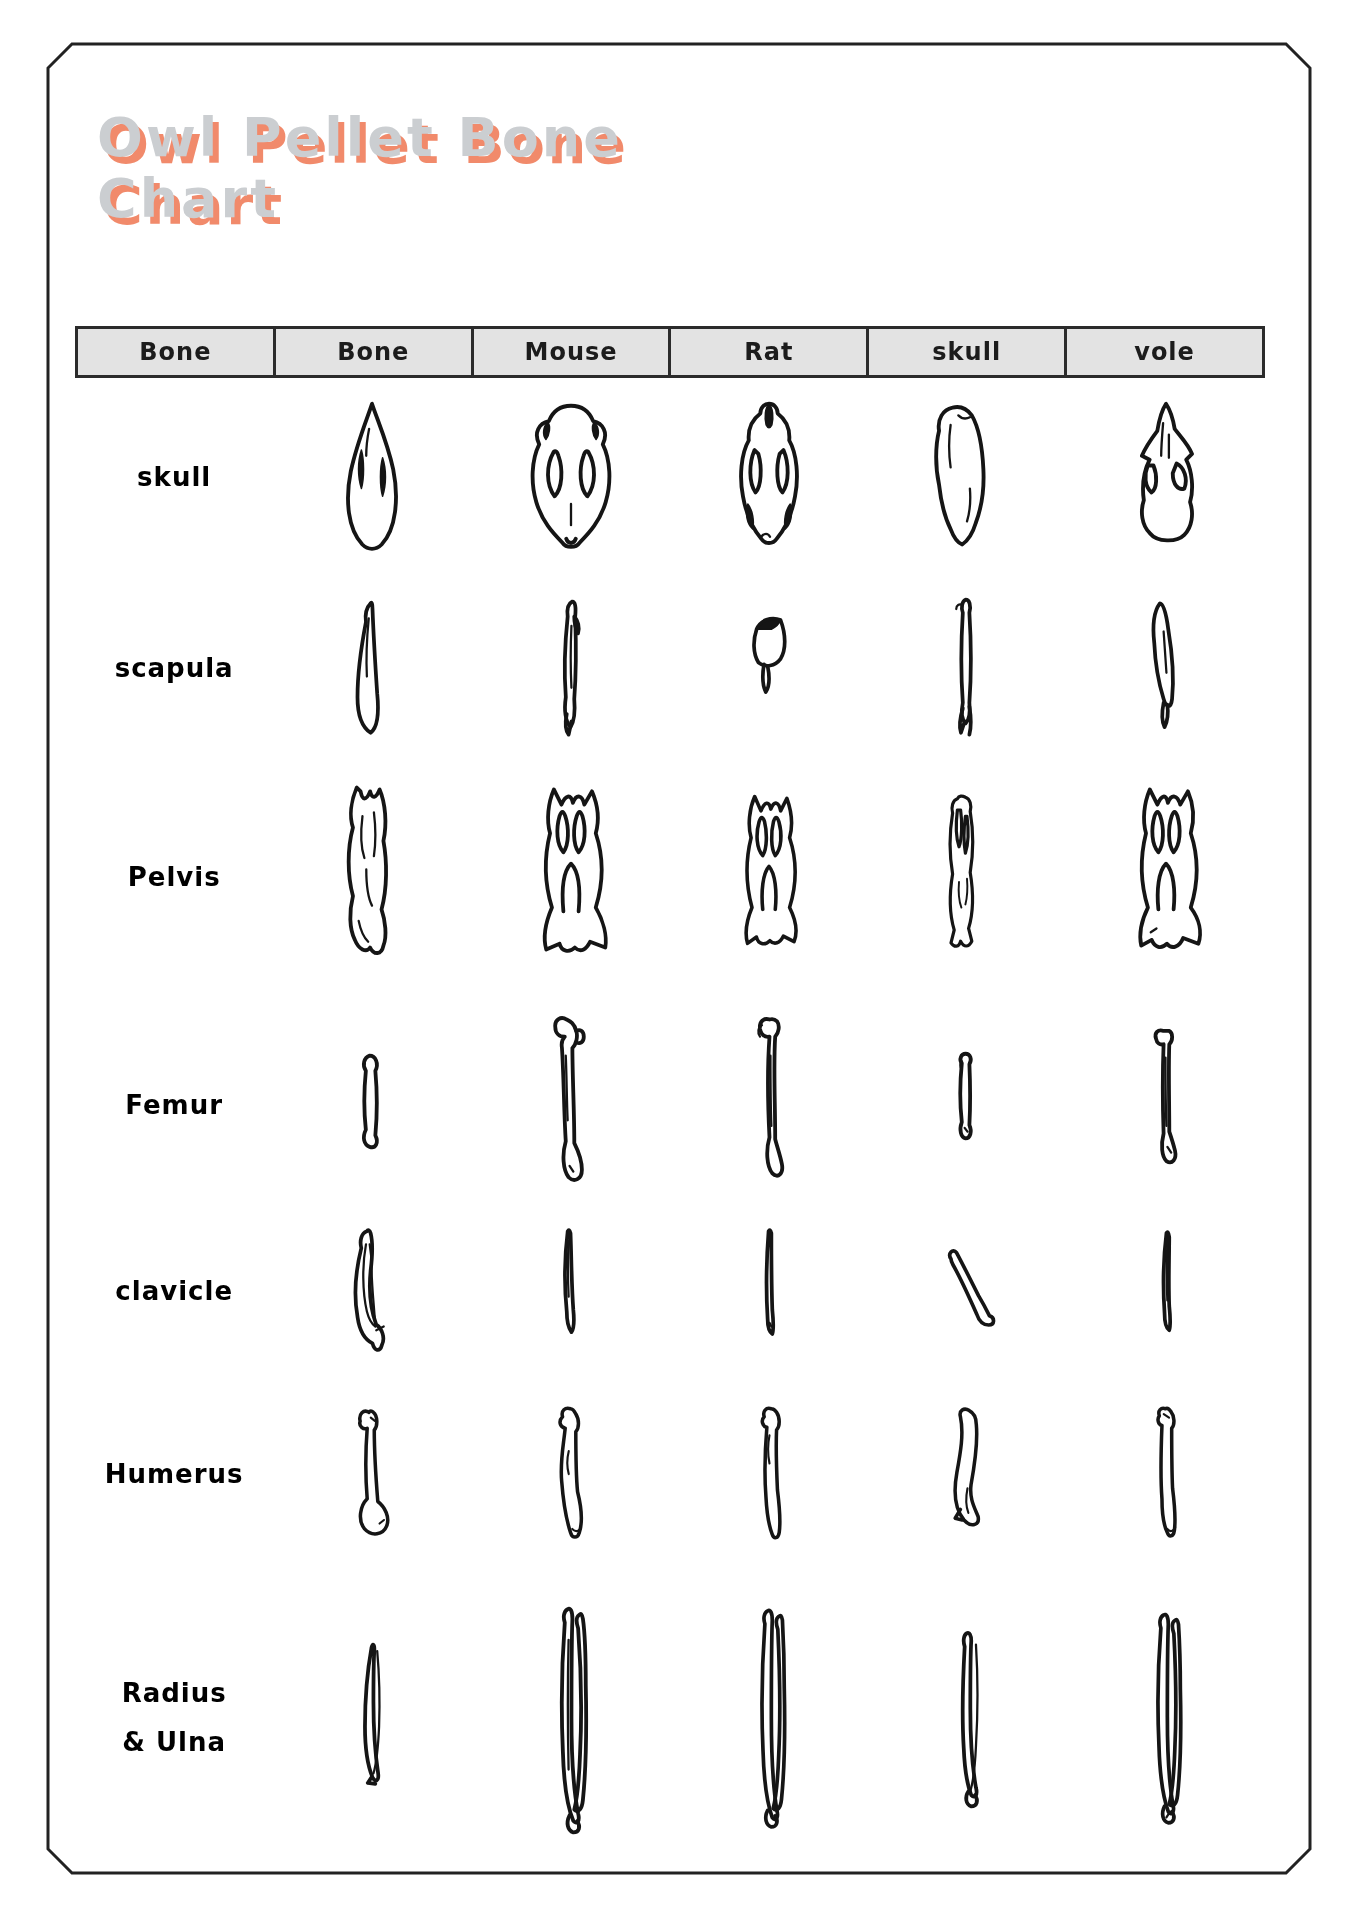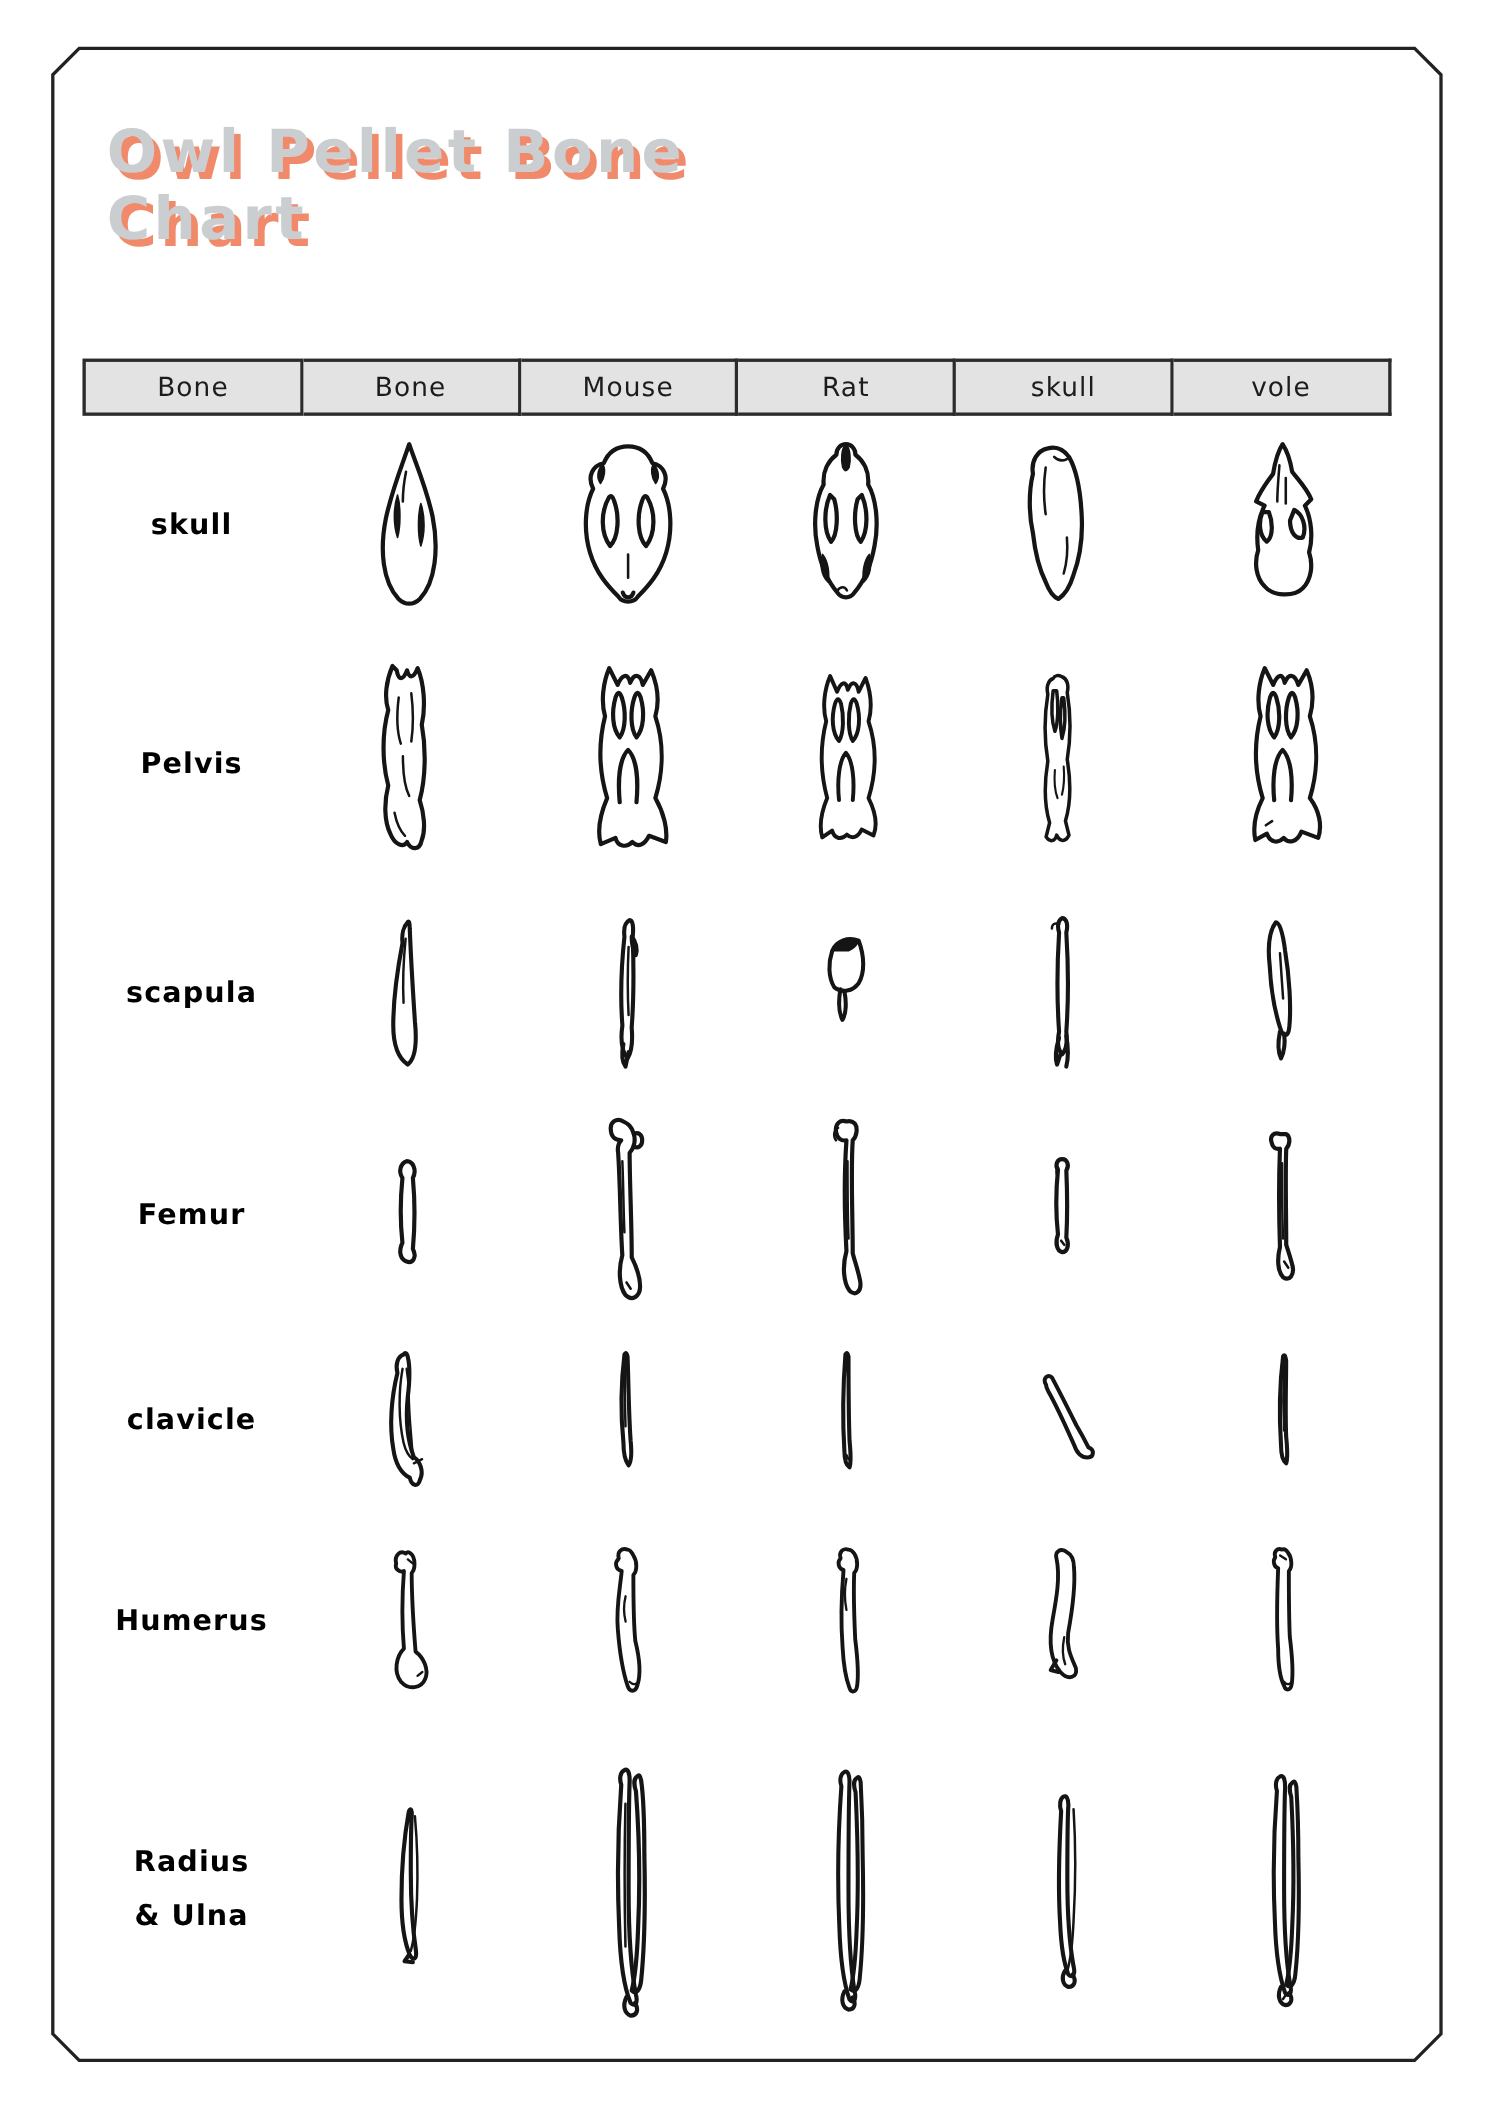--- a/index.html
+++ b/index.html
@@ -12,21 +12,21 @@
          font-size:54px;font-weight:800;letter-spacing:3px;line-height:1.12;
          color:#cbced1;text-shadow:6px 7px 0 #f18a6b;}
   .title .line{display:block;}
 
   
   .bone-table{position:absolute;left:75px;top:326px;width:1190px;}
   .header-row{display:flex;}
   .hcell{flex:1;height:46px;background:#e3e3e3;
          border:3px solid #2b2b2b;border-left:none;
          display:flex;align-items:center;justify-content:center;
-         font-size:24px;font-weight:400;letter-spacing:1px;color:#1c1c1c;}
+         font-size:24px;font-weight:700;letter-spacing:1px;color:#1c1c1c;}
   .hcell:first-child{border-left:3px solid #2b2b2b;}
 
   .row{display:flex;}
   .cell{flex:1;display:flex;align-items:center;justify-content:center;}
   .label-cell{flex-direction:column;font-size:26px;font-weight:600;
               letter-spacing:1px;color:#000000;line-height:1.9;}
   .r-skull{height:200px;} .r-pelvis{height:235px;} .r-scapula{height:182px;}
   .r-femur{height:222px;} .r-clavicle{height:150px;justify-content:center;} .r-humerus{height:215px;}
   .r-radius{height:272px;}
 
@@ -105,20 +105,62 @@
         <svg class="bone" width="106" height="164" viewBox="0 0 110 170">
           <path d="M55,8 C51,14 48,24 46,36 C40,44 34,52 30,62 L38,66 C32,78 30,94 32,108 C28,120 30,134 38,142 C46,152 66,152 74,144 C82,136 84,122 80,110 C84,96 82,78 76,66 L82,60 C78,50 70,42 64,34 C62,22 59,14 55,8 Z"></path>
           <path d="M36,72 C32,82 33,94 40,100 C46,96 46,82 42,72 Z"></path>
           <path d="M66,70 C74,74 78,86 74,96 C68,98 62,92 62,80 Z"></path>
           <path class="thin" d="M52,28 C51,40 50,52 50,62"></path>
           <path class="thin" d="M58,40 C58,50 58,58 58,64"></path>
         </svg>
       </div>
     </div>
 
+    <div class="row r-scapula">
+      <div class="cell label-cell">
+        <span>scapula</span>
+      </div>
+      <div class="cell">
+        <svg class="bone" width="75" height="150" viewBox="0 0 80 160">
+          <path d="M38,10 C34,14 32,22 33,30 C28,56 24,86 24,110 C24,128 29,142 38,148 C46,142 47,126 45,106 C43,76 41,42 40,16 C40,10 39,8 38,10 Z"></path>
+          <path class="thin" d="M36,26 C34,46 33,68 34,88"></path>
+        </svg>
+      </div>
+      <div class="cell">
+        <svg class="bone" width="75" height="150" viewBox="0 0 80 160">
+          <path d="M42,8 C38,10 36,16 37,24 C34,52 33,84 35,110 C33,124 35,136 40,142 C44,136 45,124 44,112 C46,86 46,52 45,24 C46,14 45,8 42,8 Z"></path>
+          <path d="M44,24 C48,28 50,36 48,42 C46,38 44,30 44,24 Z"></path>
+          <path d="M36,128 C34,138 35,146 38,150 L41,136"></path>
+          <path class="thin" d="M41,34 C40,56 40,80 41,100"></path>
+        </svg>
+      </div>
+      <div class="cell">
+        <svg class="bone" width="75" height="120" viewBox="0 0 80 130">
+          <path class="f" d="M26,22 C30,12 42,8 52,12 C50,18 46,20 42,22 C36,22 30,22 26,22 Z"></path>
+          <path d="M26,22 C22,34 22,48 28,58 C36,64 46,62 52,54 C58,44 58,28 52,12 C42,8 30,12 26,22 Z"></path>
+          <path d="M34,60 C32,72 32,82 36,90 C40,84 40,72 38,62"></path>
+        </svg>
+      </div>
+      <div class="cell">
+        <svg class="bone" width="75" height="158" viewBox="0 0 80 160">
+          <path d="M38,6 C34,8 33,14 35,20 C33,52 33,88 35,116 C33,126 34,134 38,138 C42,134 43,126 42,116 C44,88 44,52 42,20 C44,12 42,6 38,6 Z"></path>
+          <path d="M35,122 C32,132 31,142 33,148 L37,136"></path>
+          <path d="M42,120 C44,132 44,142 42,150"></path>
+          <path class="thin" d="M35,12 C31,10 28,12 28,16"></path>
+        </svg>
+      </div>
+      <div class="cell">
+        <svg class="bone" width="75" height="150" viewBox="0 0 80 160">
+          <path d="M34,10 C28,18 26,34 28,52 C29,74 33,96 38,112 C41,122 46,122 47,112 C49,92 47,62 43,38 C41,22 38,10 34,10 Z"></path>
+          <path d="M38,116 C36,126 36,136 39,142 C42,136 43,126 42,118"></path>
+          <path class="thin" d="M38,40 C39,54 40,70 41,84"></path>
+        </svg>
+      </div>
+    </div>
+
     <div class="row r-pelvis">
       <div class="cell label-cell">
         <span>Pelvis</span>
       </div>
       <div class="cell">
         <svg class="bone" width="96" height="200" viewBox="0 0 100 210">
           <path d="M34,10 C28,24 26,40 30,52 C24,74 24,102 30,124 C26,140 26,158 32,170 C36,180 44,184 48,178 C52,186 60,186 62,176 C66,166 64,150 60,138 C66,116 66,88 62,66 C66,48 64,26 58,12 C54,22 50,22 48,14 C44,24 40,24 38,14 Z"></path>
           <path class="thin" d="M40,40 C38,56 38,72 42,84"></path>
           <path class="thin" d="M52,36 C54,52 54,68 52,82"></path>
           <path class="thin" d="M44,96 C44,112 46,126 50,134"></path>
@@ -154,62 +196,20 @@
         <svg class="bone" width="96" height="200" viewBox="0 0 100 210">
           <path d="M33,12 L41,28 C45,18 50,16 52,26 C56,16 62,18 65,28 L73,14 C79,28 80,44 76,58 C84,82 84,110 76,136 C85,148 88,162 84,174 L68,168 C64,178 56,180 51,174 C45,180 38,178 35,170 L24,176 C21,162 25,148 31,136 C23,110 23,82 29,58 C25,44 27,26 33,12 Z"></path>
           <path d="M38,40 C34,54 35,70 42,78 C48,70 48,52 44,40 C42,34 40,34 38,40 Z"></path>
           <path d="M62,40 C66,54 65,70 58,78 C52,70 52,52 56,40 C58,34 60,34 62,40 Z"></path>
           <path d="M42,138 C40,118 42,98 50,90 C58,98 60,118 58,138"></path>
           <path class="thin" d="M34,162 L40,158"></path>
         </svg>
       </div>
     </div>
 
-    <div class="row r-scapula">
-      <div class="cell label-cell">
-        <span>scapula</span>
-      </div>
-      <div class="cell">
-        <svg class="bone" width="75" height="150" viewBox="0 0 80 160">
-          <path d="M38,10 C34,14 32,22 33,30 C28,56 24,86 24,110 C24,128 29,142 38,148 C46,142 47,126 45,106 C43,76 41,42 40,16 C40,10 39,8 38,10 Z"></path>
-          <path class="thin" d="M36,26 C34,46 33,68 34,88"></path>
-        </svg>
-      </div>
-      <div class="cell">
-        <svg class="bone" width="75" height="150" viewBox="0 0 80 160">
-          <path d="M42,8 C38,10 36,16 37,24 C34,52 33,84 35,110 C33,124 35,136 40,142 C44,136 45,124 44,112 C46,86 46,52 45,24 C46,14 45,8 42,8 Z"></path>
-          <path d="M44,24 C48,28 50,36 48,42 C46,38 44,30 44,24 Z"></path>
-          <path d="M36,128 C34,138 35,146 38,150 L41,136"></path>
-          <path class="thin" d="M41,34 C40,56 40,80 41,100"></path>
-        </svg>
-      </div>
-      <div class="cell">
-        <svg class="bone" width="75" height="120" viewBox="0 0 80 130">
-          <path class="f" d="M26,22 C30,12 42,8 52,12 C50,18 46,20 42,22 C36,22 30,22 26,22 Z"></path>
-          <path d="M26,22 C22,34 22,48 28,58 C36,64 46,62 52,54 C58,44 58,28 52,12 C42,8 30,12 26,22 Z"></path>
-          <path d="M34,60 C32,72 32,82 36,90 C40,84 40,72 38,62"></path>
-        </svg>
-      </div>
-      <div class="cell">
-        <svg class="bone" width="75" height="158" viewBox="0 0 80 160">
-          <path d="M38,6 C34,8 33,14 35,20 C33,52 33,88 35,116 C33,126 34,134 38,138 C42,134 43,126 42,116 C44,88 44,52 42,20 C44,12 42,6 38,6 Z"></path>
-          <path d="M35,122 C32,132 31,142 33,148 L37,136"></path>
-          <path d="M42,120 C44,132 44,142 42,150"></path>
-          <path class="thin" d="M35,12 C31,10 28,12 28,16"></path>
-        </svg>
-      </div>
-      <div class="cell">
-        <svg class="bone" width="75" height="150" viewBox="0 0 80 160">
-          <path d="M34,10 C28,18 26,34 28,52 C29,74 33,96 38,112 C41,122 46,122 47,112 C49,92 47,62 43,38 C41,22 38,10 34,10 Z"></path>
-          <path d="M38,116 C36,126 36,136 39,142 C42,136 43,126 42,118"></path>
-          <path class="thin" d="M38,40 C39,54 40,70 41,84"></path>
-        </svg>
-      </div>
-    </div>
-
     <div class="row r-femur">
       <div class="cell label-cell">
         <span>Femur</span>
       </div>
       <div class="cell">
         <svg class="bone" width="57" height="200" viewBox="0 0 60 210">
           <path d="M27,52 C21,54 19,62 23,68 C21,88 21,112 23,130 C19,138 21,146 27,148 C33,150 37,144 33,136 C35,114 35,90 33,68 C37,60 33,52 27,52 Z"></path>
         </svg>
       </div>
       <div class="cell">

